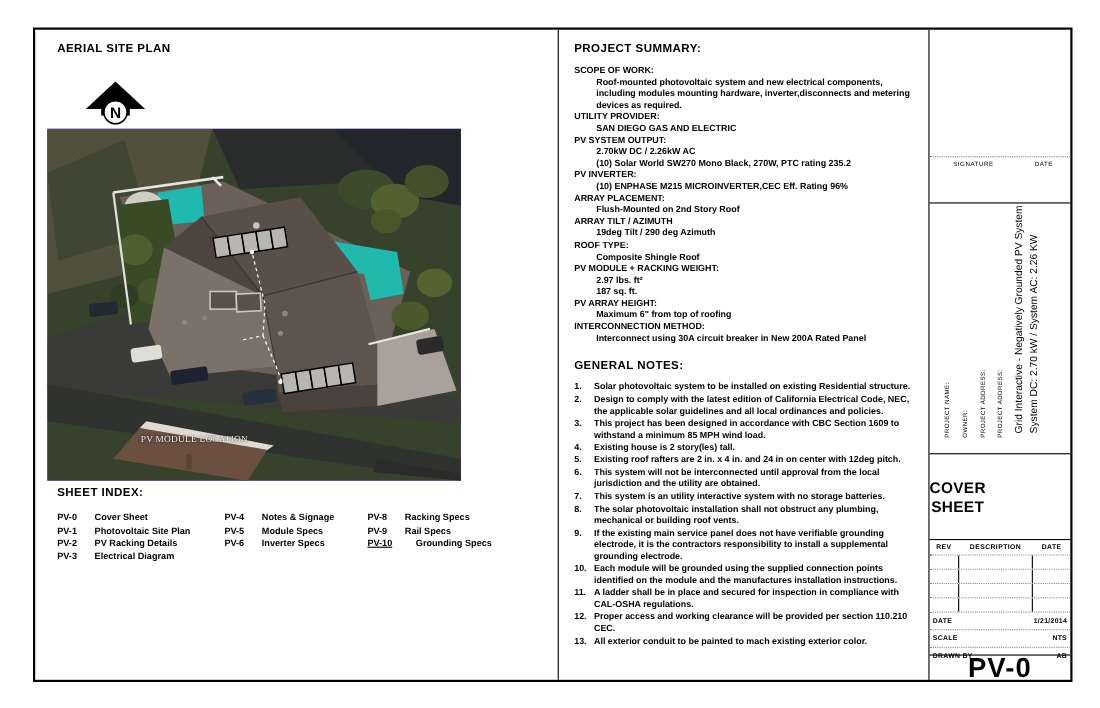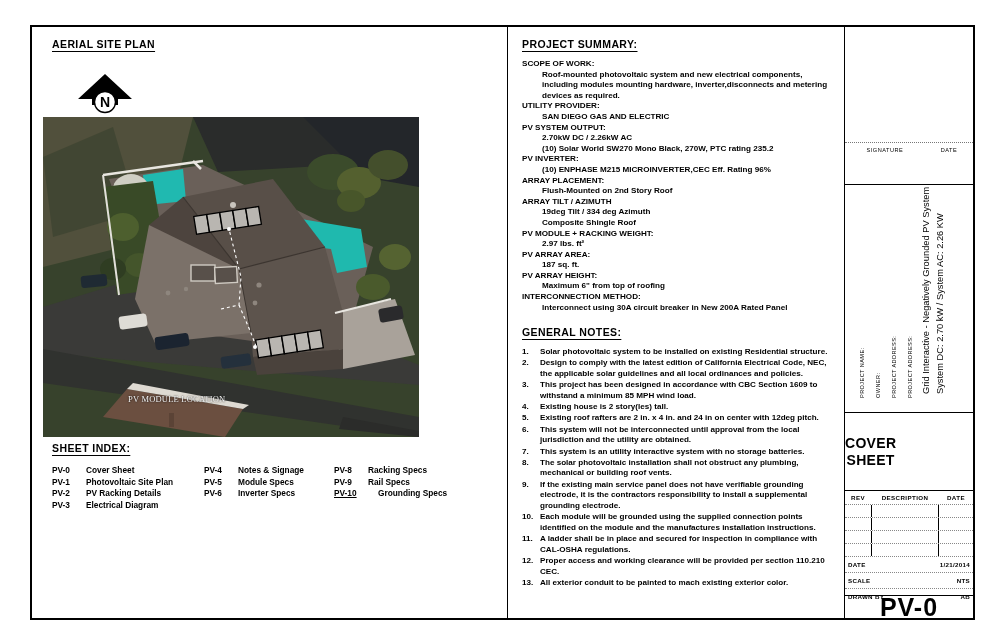--- a/index.html
+++ b/index.html
@@ -34,21 +34,20 @@
     left: 0; top: 0;
     width: 476px; height: 100%;
     box-sizing: border-box;
     border-right: 1.5px solid #000;
   }
 
   .section-title {
     font-size: 10.5px;
     font-weight: bold;
     letter-spacing: .4px;
-    text-decoration: underline;
     text-underline-offset: 3px;
   }
   #aerial-title {
     position: absolute;
     left: 20px; top: 11px;
   }
 
   
   #compass {
     position: absolute;
@@ -415,25 +414,25 @@
         <div class="spec-key">UTILITY PROVIDER:</div>
         <div class="spec-val">SAN DIEGO GAS AND ELECTRIC</div>
         <div class="spec-key">PV SYSTEM OUTPUT:</div>
         <div class="spec-val">2.70kW DC / 2.26kW AC</div>
         <div class="spec-val">(10) Solar World SW270 Mono Black, 270W, PTC rating 235.2</div>
         <div class="spec-key">PV INVERTER:</div>
         <div class="spec-val">(10) ENPHASE M215 MICROINVERTER,CEC Eff. Rating 96%</div>
         <div class="spec-key">ARRAY PLACEMENT:</div>
         <div class="spec-val">Flush-Mounted on 2nd Story Roof</div>
         <div class="spec-key">ARRAY TILT / AZIMUTH</div>
-        <div class="spec-val">19deg Tilt / 334 deg Azimuth</div>
+        <div class="spec-val">19deg Tilt / 290 deg Azimuth</div>
+        <div class="spec-key">ROOF TYPE:</div>
         <div class="spec-val">Composite Shingle Roof</div>
         <div class="spec-key">PV MODULE + RACKING WEIGHT:</div>
         <div class="spec-val">2.97 lbs. ft²</div>
-        <div class="spec-key">PV ARRAY AREA:</div>
         <div class="spec-val">187 sq. ft.</div>
         <div class="spec-key">PV ARRAY HEIGHT:</div>
         <div class="spec-val">Maximum 6" from top of roofing</div>
         <div class="spec-key">INTERCONNECTION METHOD:</div>
         <div class="spec-val">Interconnect using 30A circuit breaker in New 200A Rated Panel</div>
       </div>
 
       <div id="notes-title" class="section-title">GENERAL NOTES:</div>
 
       <div>

